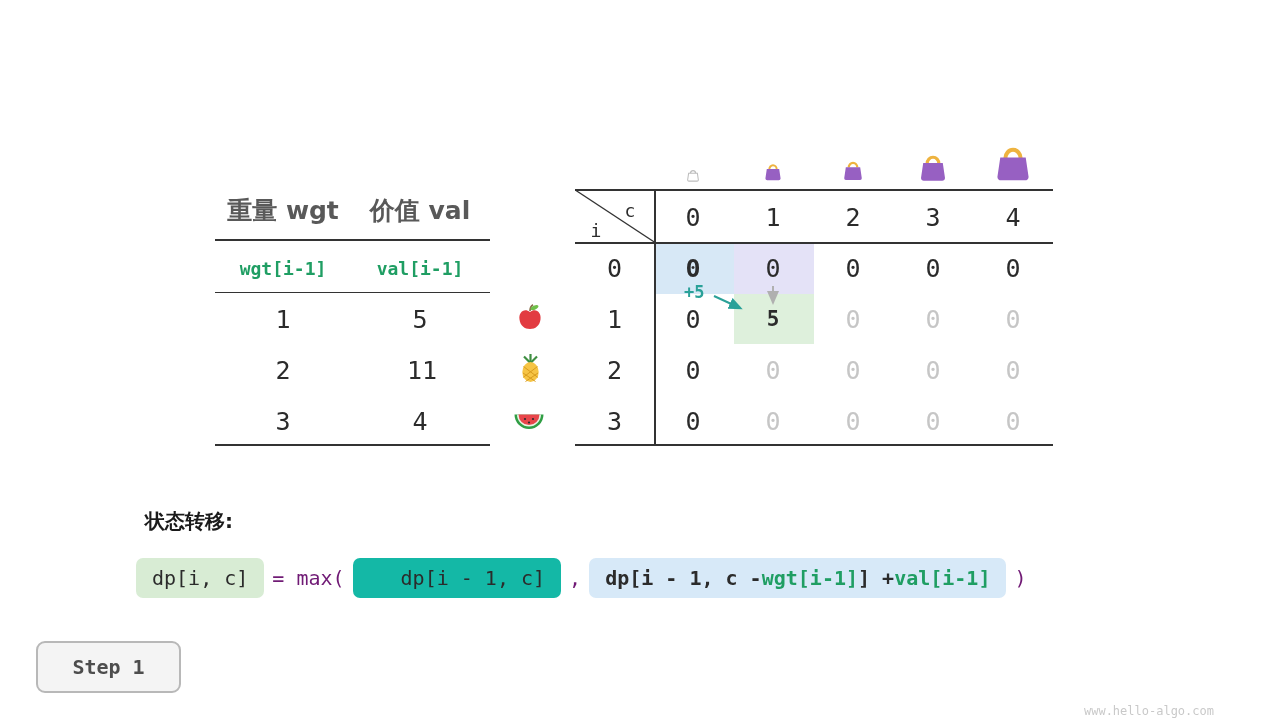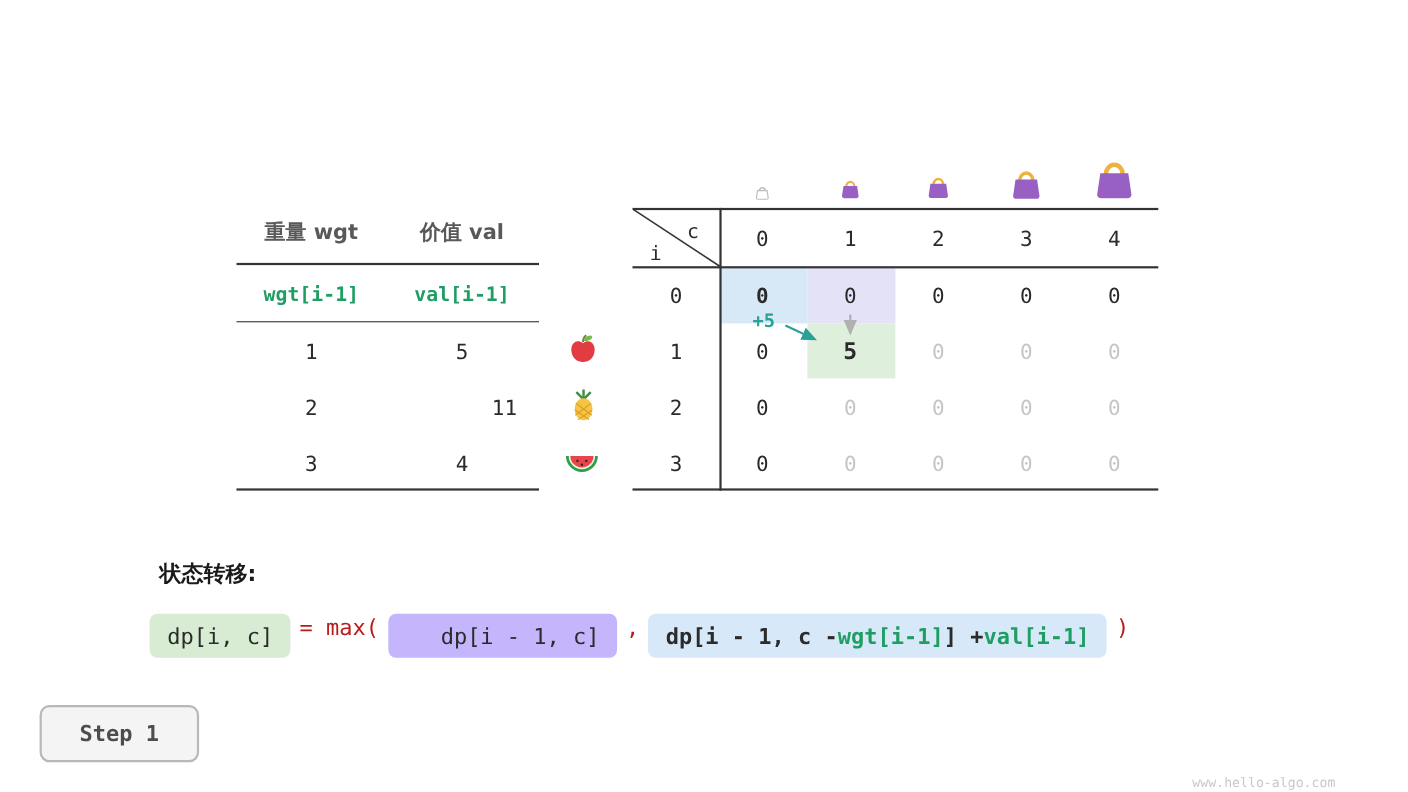--- a/index.html
+++ b/index.html
@@ -2,40 +2,40 @@
 <html><head>
 <meta charset="utf-8">
 <style>
   * { margin:0; padding:0; box-sizing:border-box; }
   html,body { width:1280px; height:720px; }
   body { background:#ffffff; position:relative; overflow:hidden;
          font-family:"DejaVu Sans Mono", monospace; color:#2b2b2b; }
   .abs { position:absolute; }
   .hline { position:absolute; background:#333; }
   .vline { position:absolute; background:#333; }
-  .txt { position:absolute; text-align:center; font-size:19px; line-height:26px; }
+  .txt { position:absolute; text-align:center; font-size:25px; line-height:26px; }
   .cjk { font-family:"DejaVu Sans", sans-serif; font-weight:bold; }
   .mono { font-family:"DejaVu Sans Mono", monospace; }
   .green { color:#1f9e63; font-weight:bold; }
   .grayhead { color:#595959; }
   .dim { color:#c6c6c6; }
   .bold { font-weight:bold; }
   .cell-hl { position:absolute; }
   .hl-blue { background:#d7e8f6; }
   .hl-purple { background:#e4e2f7; }
   .hl-green { background:#def0dc; }
   .overlay { position:absolute; left:0; top:0; pointer-events:none; }
   .fbox { display:inline-flex; align-items:center; border-radius:7px;
           padding:7px 16px; font-size:20px; height:40px; }
   .fbox.green-bg  { background:#d8ecd4; }
-  .fbox.purple-bg { background:#c4b5fd;padding-left:48px; }
+  .fbox.purple-bg { background:#14b8a6;padding-left:48px; }
   .fbox.blue-bg   { background:#d7e9f8; font-weight:bold; }
   .formula-row { position:absolute; left:136px; top:558px; display:flex;
-                 align-items:flex-start; font-size:20px; }
-  .fsep { margin:0 8px; font-size:20px; color:#b91c1c; }
+                 align-items:center; font-size:20px; }
+  .fsep { margin:0 8px; font-size:20px; color:#701a75; }
   .step-badge { position:absolute; left:36px; top:641px; width:145px; height:52px;
                 border:2px solid #b8b8b8; border-radius:9px; background:#f4f4f4;
                 display:flex; align-items:center; justify-content:center;
                 font-size:20px; font-weight:bold; color:#4d4d4d; }
   .watermark { position:absolute; left:1074px; top:704px; width:140px;
                font-size:12px; color:#c9c9c9; text-align:right; }
   .annot { position:absolute; font-weight:bold; color:#2aa198; font-size:17px; }
 </style>
 </head>
 <body>
@@ -45,21 +45,21 @@
   <span class="txt cjk grayhead" style="left:352px; top:198px; width:136px;">价值 val</span>
   <div class="hline" style="left:215px; top:239px; width:275px; height:2px;"></div>
 
   <span class="txt mono green" style="left:215px; top:256px; width:136px; font-size:18px;">wgt[i-1]</span>
   <span class="txt mono green" style="left:352px; top:256px; width:136px; font-size:18px;">val[i-1]</span>
   <div class="hline" style="left:215px; top:292px; width:275px; height:1px;"></div>
 
   <span class="txt mono" style="left:215px; top:307px; width:136px;">1</span>
   <span class="txt mono" style="left:352px; top:307px; width:136px;">5</span>
   <span class="txt mono" style="left:215px; top:358px; width:136px;">2</span>
-  <span class="txt mono" style="left:334px; top:358px; width:136px;text-align:right;">11</span>
+  <span class="txt mono" style="left:354px; top:358px; width:136px;">11</span>
   <span class="txt mono" style="left:215px; top:409px; width:136px;">3</span>
   <span class="txt mono" style="left:352px; top:409px; width:136px;">4</span>
   <div class="hline" style="left:215px; top:444px; width:275px; height:2px;"></div>
 </div>
 
 <div>
   <svg class="abs" style="left:516px; top:302px;" width="28" height="28" viewBox="0 0 28 28">
     <path d="M14 9 C14 6 15 4 17 2.8" stroke="#8a6d4b" stroke-width="1.7" fill="none"></path>
     <ellipse cx="18.5" cy="5.6" rx="4.2" ry="2" fill="#6fbf4a" transform="rotate(-25 18.5 5.6)"></ellipse>
     <path d="M14 10 c-6 -4.5 -11.5 0.5 -10.5 7.5 c0.9 6.3 5 9.5 10.5 9.5 c5.5 0 9.6 -3.2 10.5 -9.5 c1 -7 -4.5 -12 -10.5 -7.5 z" fill="#e23b41"></path>

